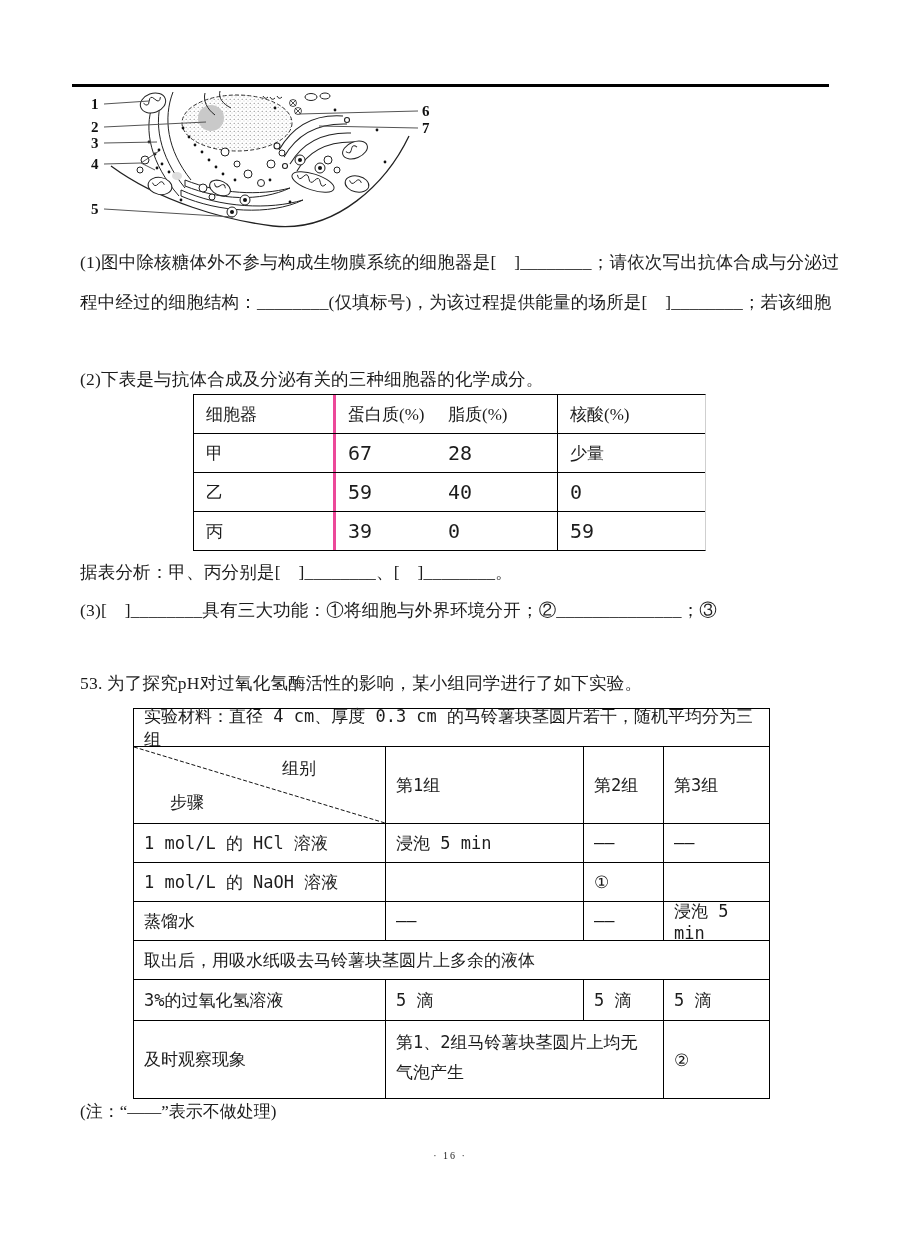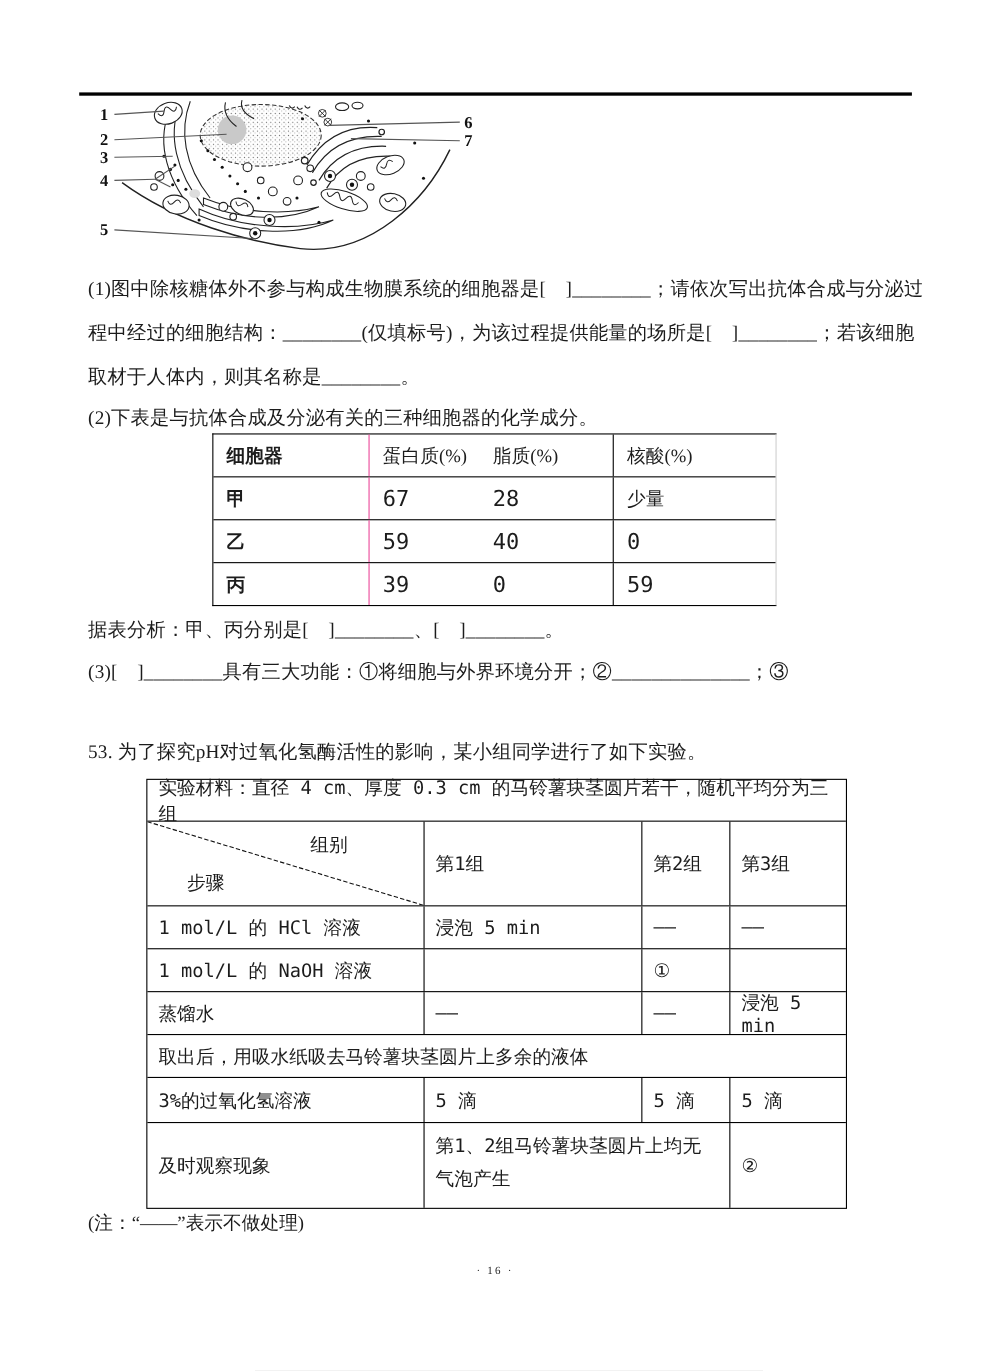--- a/index.html
+++ b/index.html
@@ -7,22 +7,22 @@
         font-family:"Liberation Serif","DejaVu Serif",serif;color:#1c1c1c;overflow:hidden;}
   .top-rule{position:absolute;left:72px;top:84px;width:757px;height:3px;background:#000;}
   .diagram{position:absolute;left:85px;top:90px;width:360px;height:152px;}
   .txt{position:absolute;left:80px;width:748px;font-size:17.5px;white-space:nowrap;letter-spacing:0.2px;}
   
   .t1{position:absolute;left:193px;top:394px;width:513px;box-sizing:border-box;
       border-top:1.4px solid #000;border-left:1.4px solid #000;border-bottom:1.4px solid #000;
       border-right:1px solid #cfcfcf;font-size:17px;}
   .t1row{display:flex;height:38px;border-bottom:1px solid #000;}
   .t1row:last-child{border-bottom:none;}
-  .t1c1{width:142px;border-right:1px solid #ec4899;display:flex;align-items:center;
-        padding-left:12px;box-sizing:border-box;font-weight:bold;}
+  .t1c1{width:142px;border-right:3px solid #ec4899;display:flex;align-items:center;
+        padding-left:12px;box-sizing:border-box;}
   .t1c2{width:222px;border-right:1px solid #000;display:flex;align-items:center;box-sizing:border-box;}
   .t1c2 .sub1{padding-left:12px;width:112px;box-sizing:border-box;}
   .t1c3{flex:1;display:flex;align-items:center;padding-left:12px;}
   .num{font-family:"DejaVu Sans Mono","Liberation Mono",monospace;font-size:20px;}
   
   .xt{position:absolute;left:133px;top:708px;width:637px;box-sizing:border-box;
       border:1.5px solid #000;font-size:17px;
       font-family:"DejaVu Sans Mono","Liberation Mono","Liberation Serif",serif;}
   .xrow{display:flex;border-bottom:1px solid #000;}
   .xrow:last-child{border-bottom:none;}
@@ -190,21 +190,20 @@
       <text x="6" y="58">3</text>
       <text x="6" y="79">4</text>
       <text x="6" y="124">5</text>
       <text x="337" y="26">6</text>
       <text x="337" y="43">7</text>
     </g>
   </svg>
 
   <div class="txt" style="top:250px">(1)图中除核糖体外不参与构成生物膜系统的细胞器是[　]________；请依次写出抗体合成与分泌过</div>
   <div class="txt" style="top:290px">程中经过的细胞结构：________(仅填标号)，为该过程提供能量的场所是[　]________；若该细胞</div>
-  <div class="txt" style="top:330px">取材于人体内，则其名称是________。</div>
   <div class="txt" style="top:367px">(2)下表是与抗体合成及分泌有关的三种细胞器的化学成分。</div>
 
   <div class="t1">
     <div class="t1row">
       <div class="t1c1">细胞器</div>
       <div class="t1c2">
         <span class="sub1">蛋白质(%)</span>
         <span>脂质(%)</span>
       </div>
       <div class="t1c3">核酸(%)</div>

